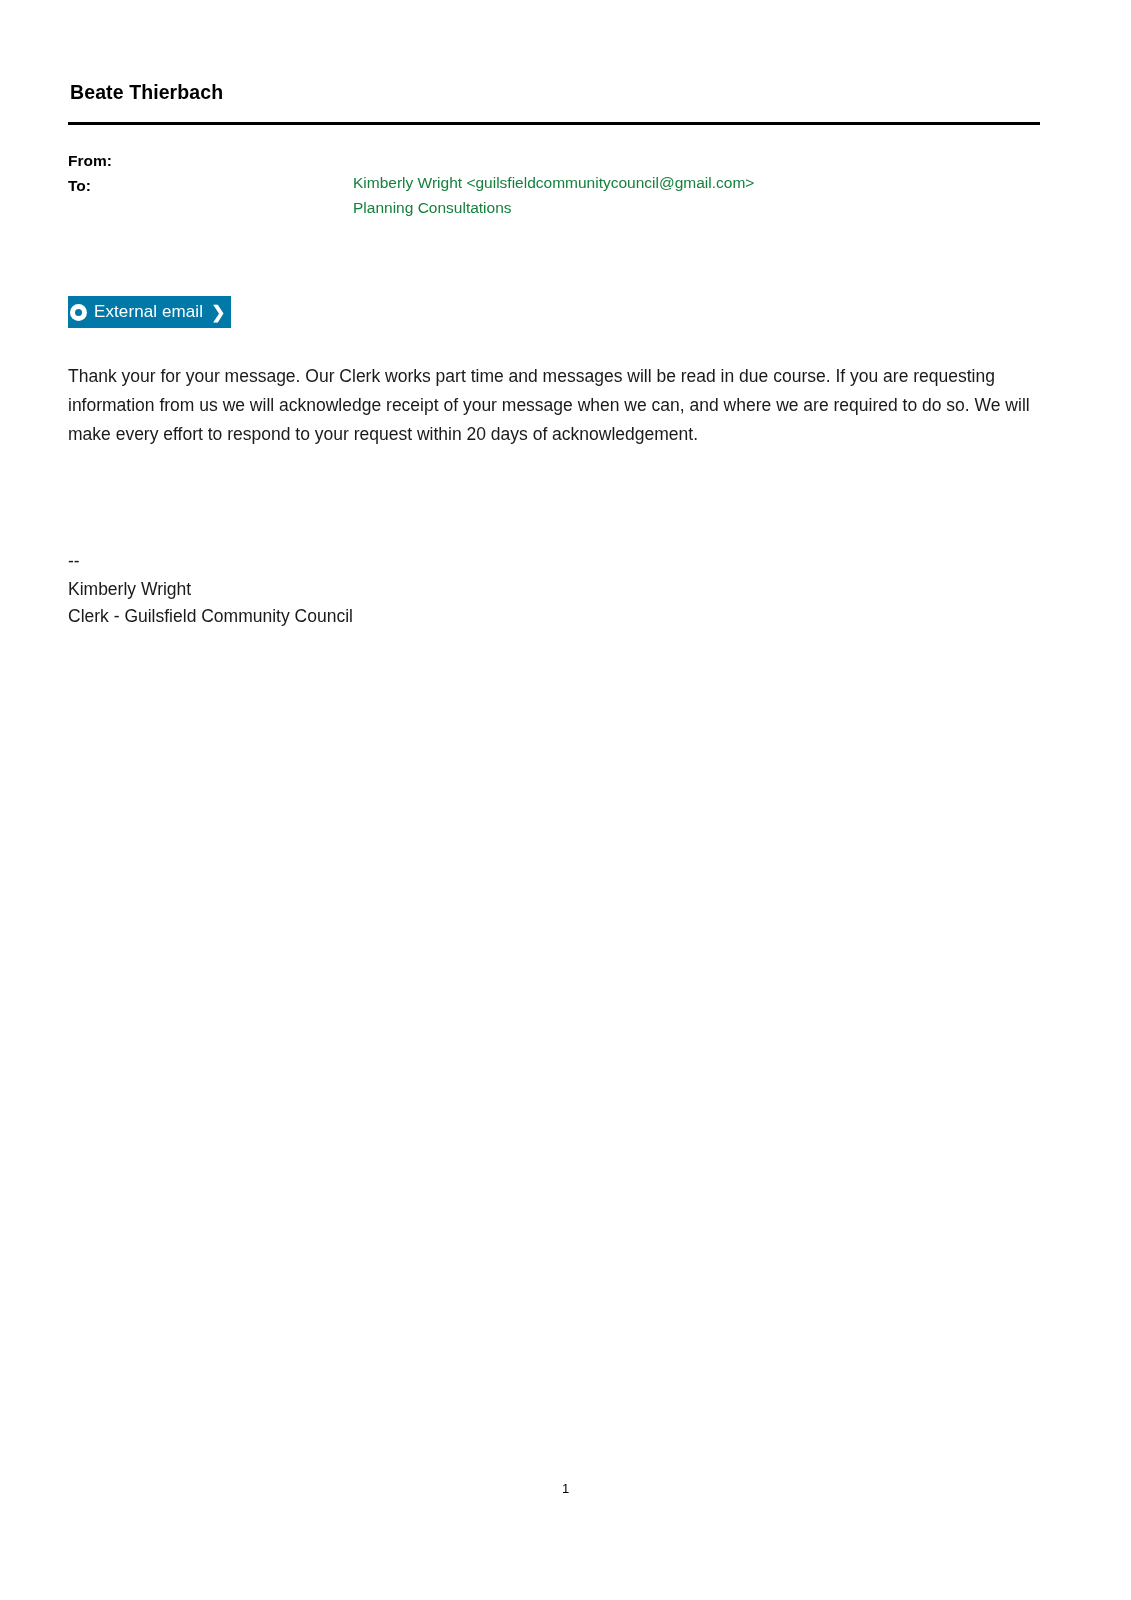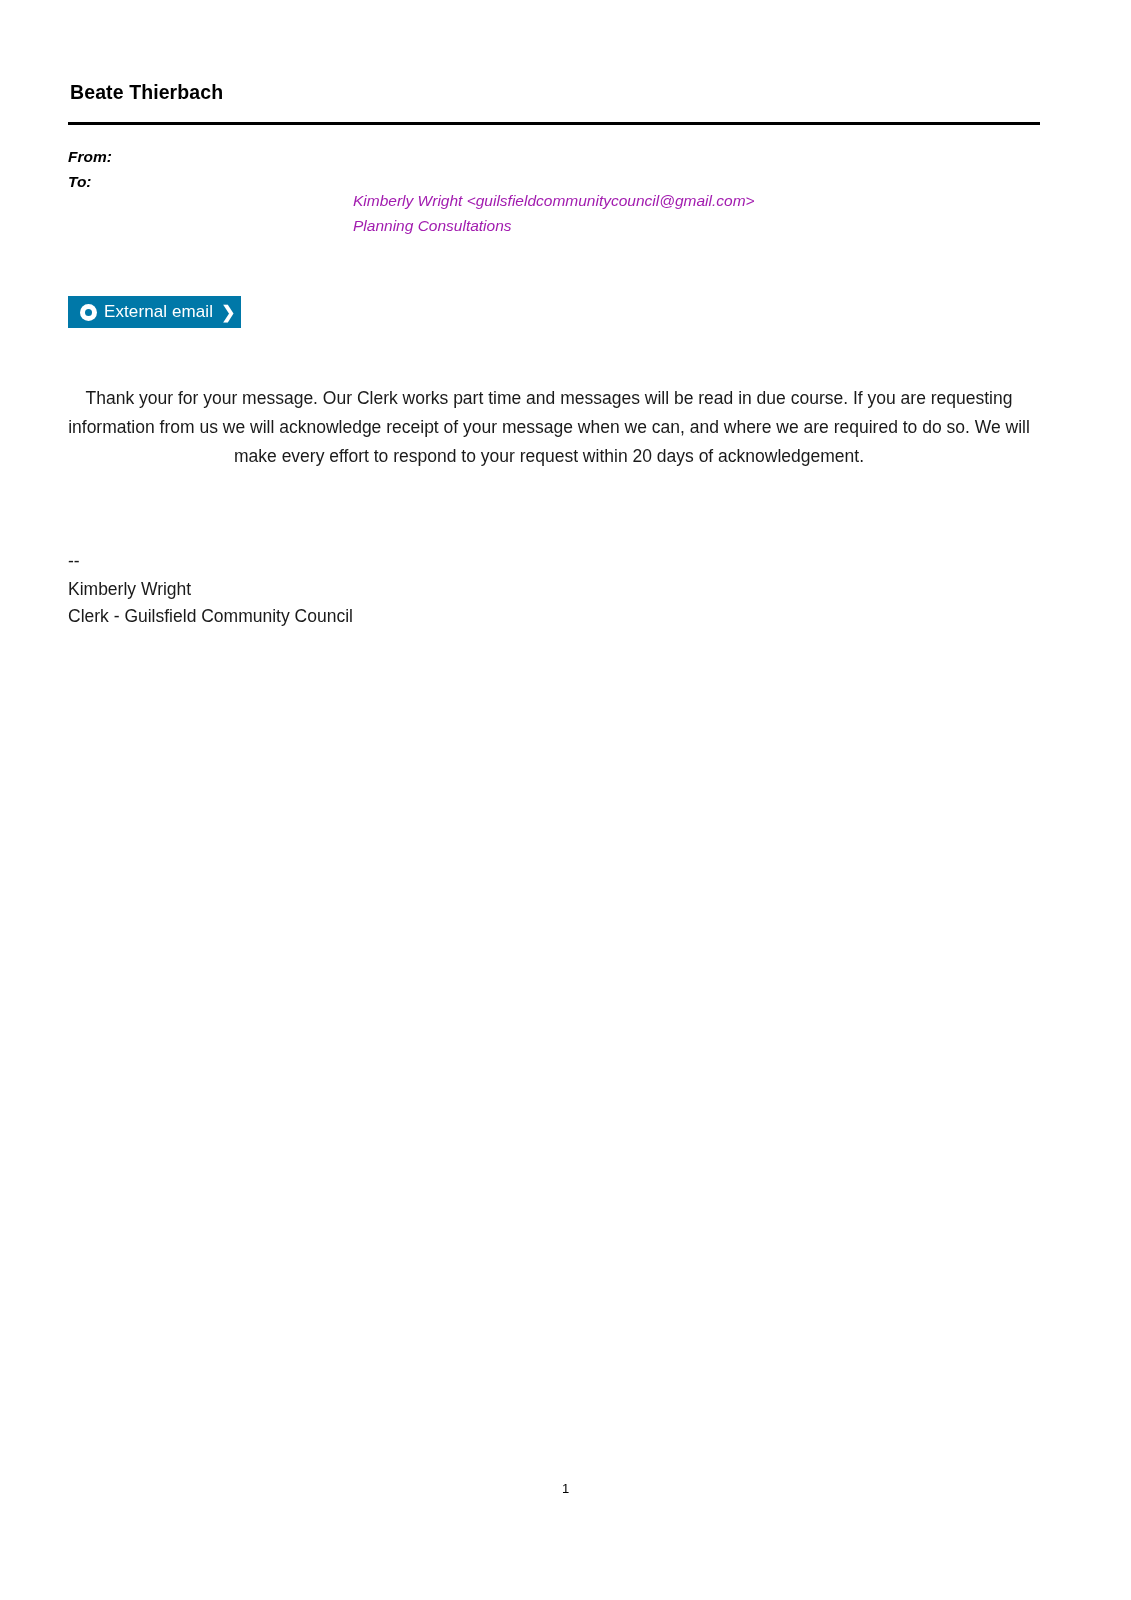--- a/index.html
+++ b/index.html
@@ -40,47 +40,46 @@
     background: #000000;
   }
   .fields {
     position: absolute;
     left: 68px;
     top: 148px;
     width: 980px;
   }
   .field-row {
     display: flex;
-    align-items: flex-start;
+    align-items: center;
     height: 25px;
-    font-style: italic;
   }
   .field-label {
     width: 285px;
     flex: 0 0 285px;
     font-size: 15.5px;
     font-weight: bold;
     color: #000;
   }
   .field-value {
     font-size: 15.5px;
-    color: #a21caf;
+    color: #15803d;
     white-space: nowrap;
     margin-top: 44px;
   }
   .external-badge {
     position: absolute;
     left: 68px;
     top: 296px;
     height: 32px;
     background: #0078a8;
     color: #ffffff;
     display: flex;
     align-items: center;
-    padding: 0 6px 0 12px;
+    padding: 0 6px 0 2px;
     box-sizing: border-box;
   }
   .external-badge .cam {
     width: 17px;
     height: 17px;
     border-radius: 50%;
     background: #ffffff;
     position: relative;
     flex: 0 0 17px;
     margin-right: 7px;
@@ -105,26 +104,25 @@
   .external-badge .chev {
     margin-left: 8px;
     font-size: 17px;
     font-weight: bold;
     color: #ffffff;
     line-height: 1;
   }
   .body-text {
     position: absolute;
     left: 68px;
-    top: 384px;
+    top: 362px;
     width: 962px;
     font-size: 17.5px;
     line-height: 29px;
     color: #1a1a1a;
-    text-align: center;
   }
   .signature {
     position: absolute;
     left: 68px;
     top: 548px;
     width: 800px;
     font-size: 17.5px;
     line-height: 27.5px;
     color: #1a1a1a;
   }

